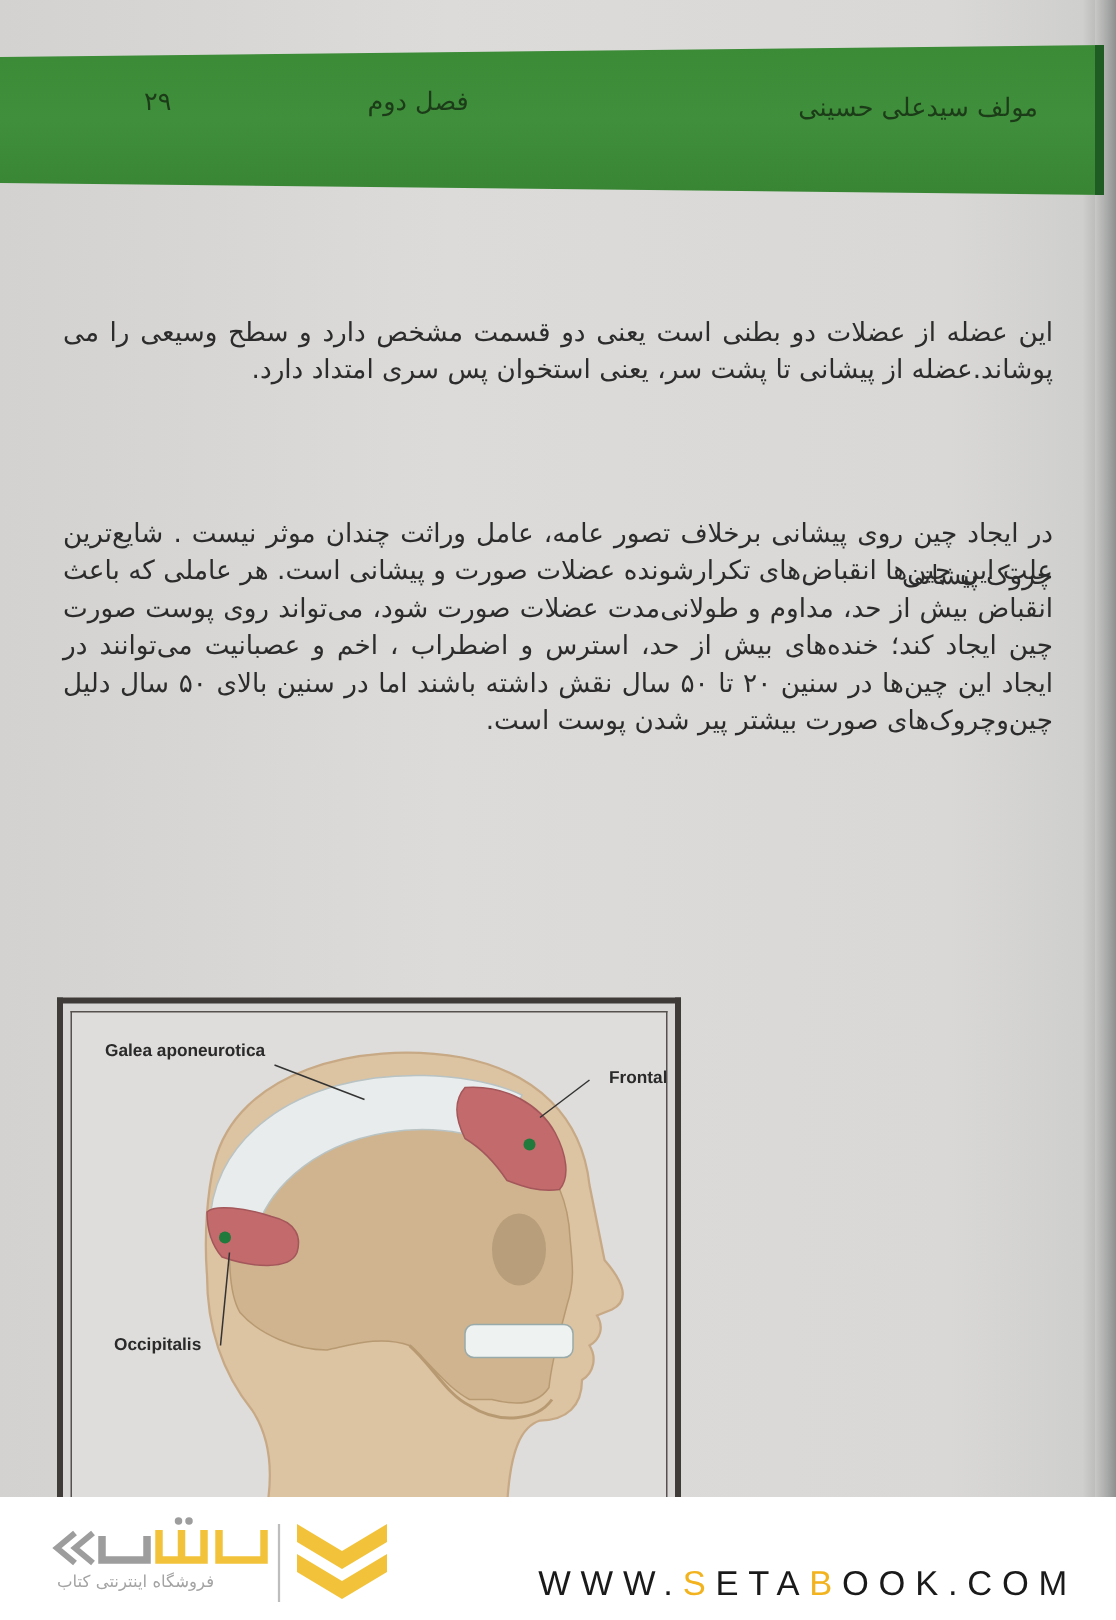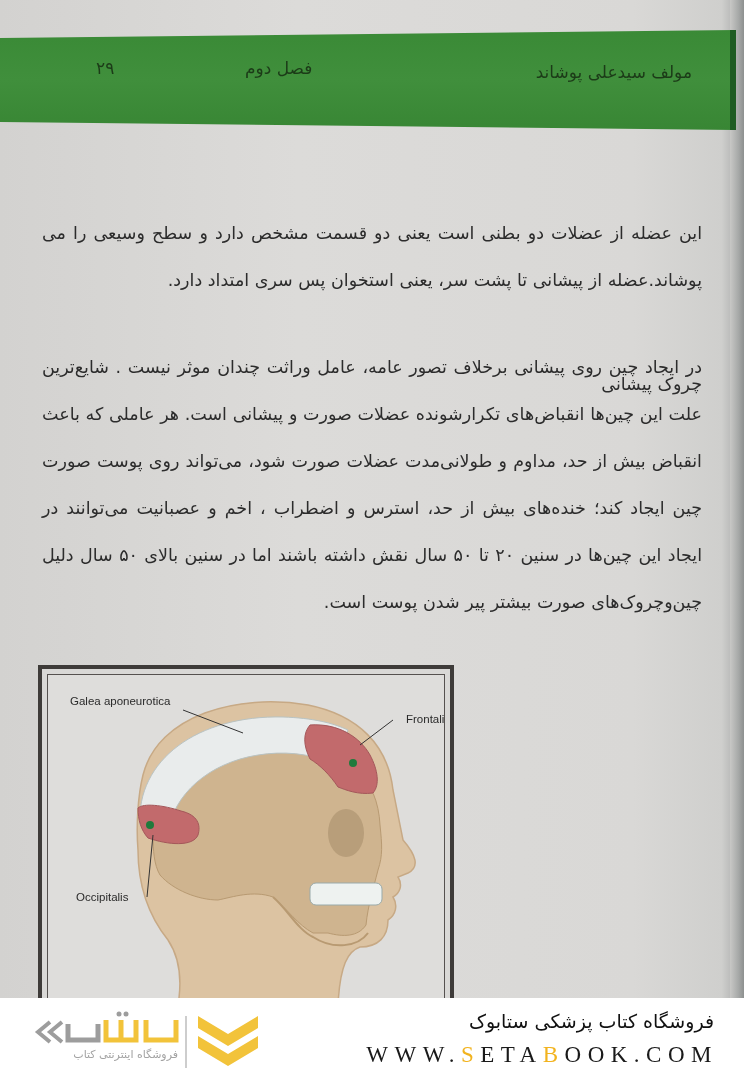--- a/index.html
+++ b/index.html
@@ -34,75 +34,75 @@
   .hdr-chapter { left: 245px; top: 58px; }
   .hdr-page { left: 96px; top: 58px; }
 
   .title {
     position: absolute; right: 46px; top: 150px;
     color: #a8402d; font-size: 22px; direction: rtl;
   }
   .para {
     position: absolute; right: 42px; width: 660px;
     direction: rtl; text-align: justify; text-align-last: right;
-    color: #2c2c2c; font-size: 17.5px; line-height: 47px;
+    color: #2c2c2c; font-size: 17.5px; line-height: 25px;
   }
   .para1 { top: 210px; }
   .subhead {
     position: absolute; right: 42px; top: 332px;
     direction: rtl; color: #2c2c2c; font-size: 17.5px; margin-top: 42px;
   }
   .para2 { top: 344px; }
 
   .figure {
     position: absolute; left: 38px; top: 665px; width: 416px; height: 333px;
     border: 4px solid #3e3b39; border-bottom: none; box-sizing: border-box;
     background: #d9d8d6;
   }
   .figure-inner {
     position: absolute; left: 5px; top: 5px; right: 5px; bottom: 0;
     border: 1.5px solid #55514f; border-bottom: none;
     background: #dedddb; overflow: hidden;
   }
   .fig-label {
     position: absolute; font-family: "Liberation Sans", sans-serif;
-    font-weight: normal; font-size: 11.5px; color: #2a2a2a; white-space: nowrap;
+    font-weight: bold; font-size: 11.5px; color: #2a2a2a; white-space: nowrap;
   }
   .fig-svg { position: absolute; left: 0; top: 0; }
 
   .footer {
     position: absolute; left: 0; top: 998px; width: 744px; height: 82px;
     background: #ffffff;
   }
   .store-name {
     position: absolute; right: 30px; top: 12px;
     direction: rtl; color: #111; font-size: 19px;
   }
   .store-url {
     position: absolute; right: 26px; top: 44px;
-    font-family: Liberation Serif, serif; font-size: 23px;
+    font-family: Liberation Sans, sans-serif; font-size: 23px;
     letter-spacing: 6.5px; color: #1a1a1a;
   }
   .store-url .hl { color: #f2b31e; }
   .logo-wrap { position: absolute; left: 28px; top: 8px; width: 240px; height: 68px; }
   .logo-sub {
-    position: absolute; left: 10px; top: 42px; width: 140px; text-align: right;
+    position: absolute; left: 10px; top: 42px; width: 140px; text-align: left;
     direction: rtl; font-size: 11px; color: #a3a3a3;
   }
 </style>
 </head>
 <body>
 
 <div class="page">
   <div class="spine"></div>
 
   <div class="header-band">
     <div class="spine-green"></div>
   </div>
-  <div class="hdr-text hdr-author">مولف سیدعلی پوشاند</div>
+  <div class="hdr-text hdr-author">مولف سیدعلی حسینی</div>
   <div class="hdr-text hdr-chapter">فصل دوم</div>
   <div class="hdr-text hdr-page">۲۹</div>
 
   <div class="para para1">این عضله از عضلات دو بطنی است یعنی دو قسمت مشخص دارد و سطح وسیعی را می پوشاند.عضله از پیشانی تا پشت سر، یعنی استخوان پس سری امتداد دارد.</div>
   <div class="subhead">چروک پیشانی</div>
   <div class="para para2">در ایجاد چین روی پیشانی برخلاف تصور عامه، عامل وراثت چندان موثر نیست . شایع‌ترین علت این چین‌ها انقباض‌های تکرارشونده عضلات صورت و پیشانی است. هر عاملی که باعث انقباض بیش از حد، مداوم و طولانی‌مدت عضلات صورت شود، می‌تواند روی پوست صورت چین ایجاد کند؛ خنده‌های بیش از حد، استرس و اضطراب ، اخم و عصبانیت می‌توانند در ایجاد این چین‌ها در سنین ۲۰ تا ۵۰ سال نقش داشته باشند اما در سنین بالای ۵۰ سال دلیل چین‌وچروک‌های صورت بیشتر پیر شدن پوست است.</div>
 
   <div class="figure">
     <div class="figure-inner">
       <svg class="fig-svg" width="398" height="330" viewBox="0 0 398 330">
@@ -148,15 +148,14 @@
       <path d="M78,14 L78,34 L108,34 L108,14 M93,14 L93,34 M118,14 L118,34 L148,34 L148,14" fill="none" stroke="#f2c33a" stroke-width="5"></path>
       <circle cx="91" cy="8" r="2.5" fill="#9d9d9d"></circle>
         <circle cx="98" cy="8" r="2.5" fill="#9d9d9d"></circle>
 
       <line x1="158" y1="10" x2="158" y2="62" stroke="#bdbdbd" stroke-width="1.5"></line>
 
       <path d="M170,10 L200,28 L230,10 L230,22 L200,40 L170,22 Z M170,30 L200,48 L230,30 L230,42 L200,60 L170,42 Z" fill="#f2c33a"></path>
     </svg>
     <div class="logo-sub">فروشگاه اینترنتی کتاب</div>
   </div>
-  <div class="store-name">فروشگاه کتاب پزشکی ستابوک</div>
   <div class="store-url"><span>WWW.</span><span class="hl">S</span><span>ETA</span><span class="hl">B</span><span>OOK.COM</span></div>
 </div>
 
 </body></html>

